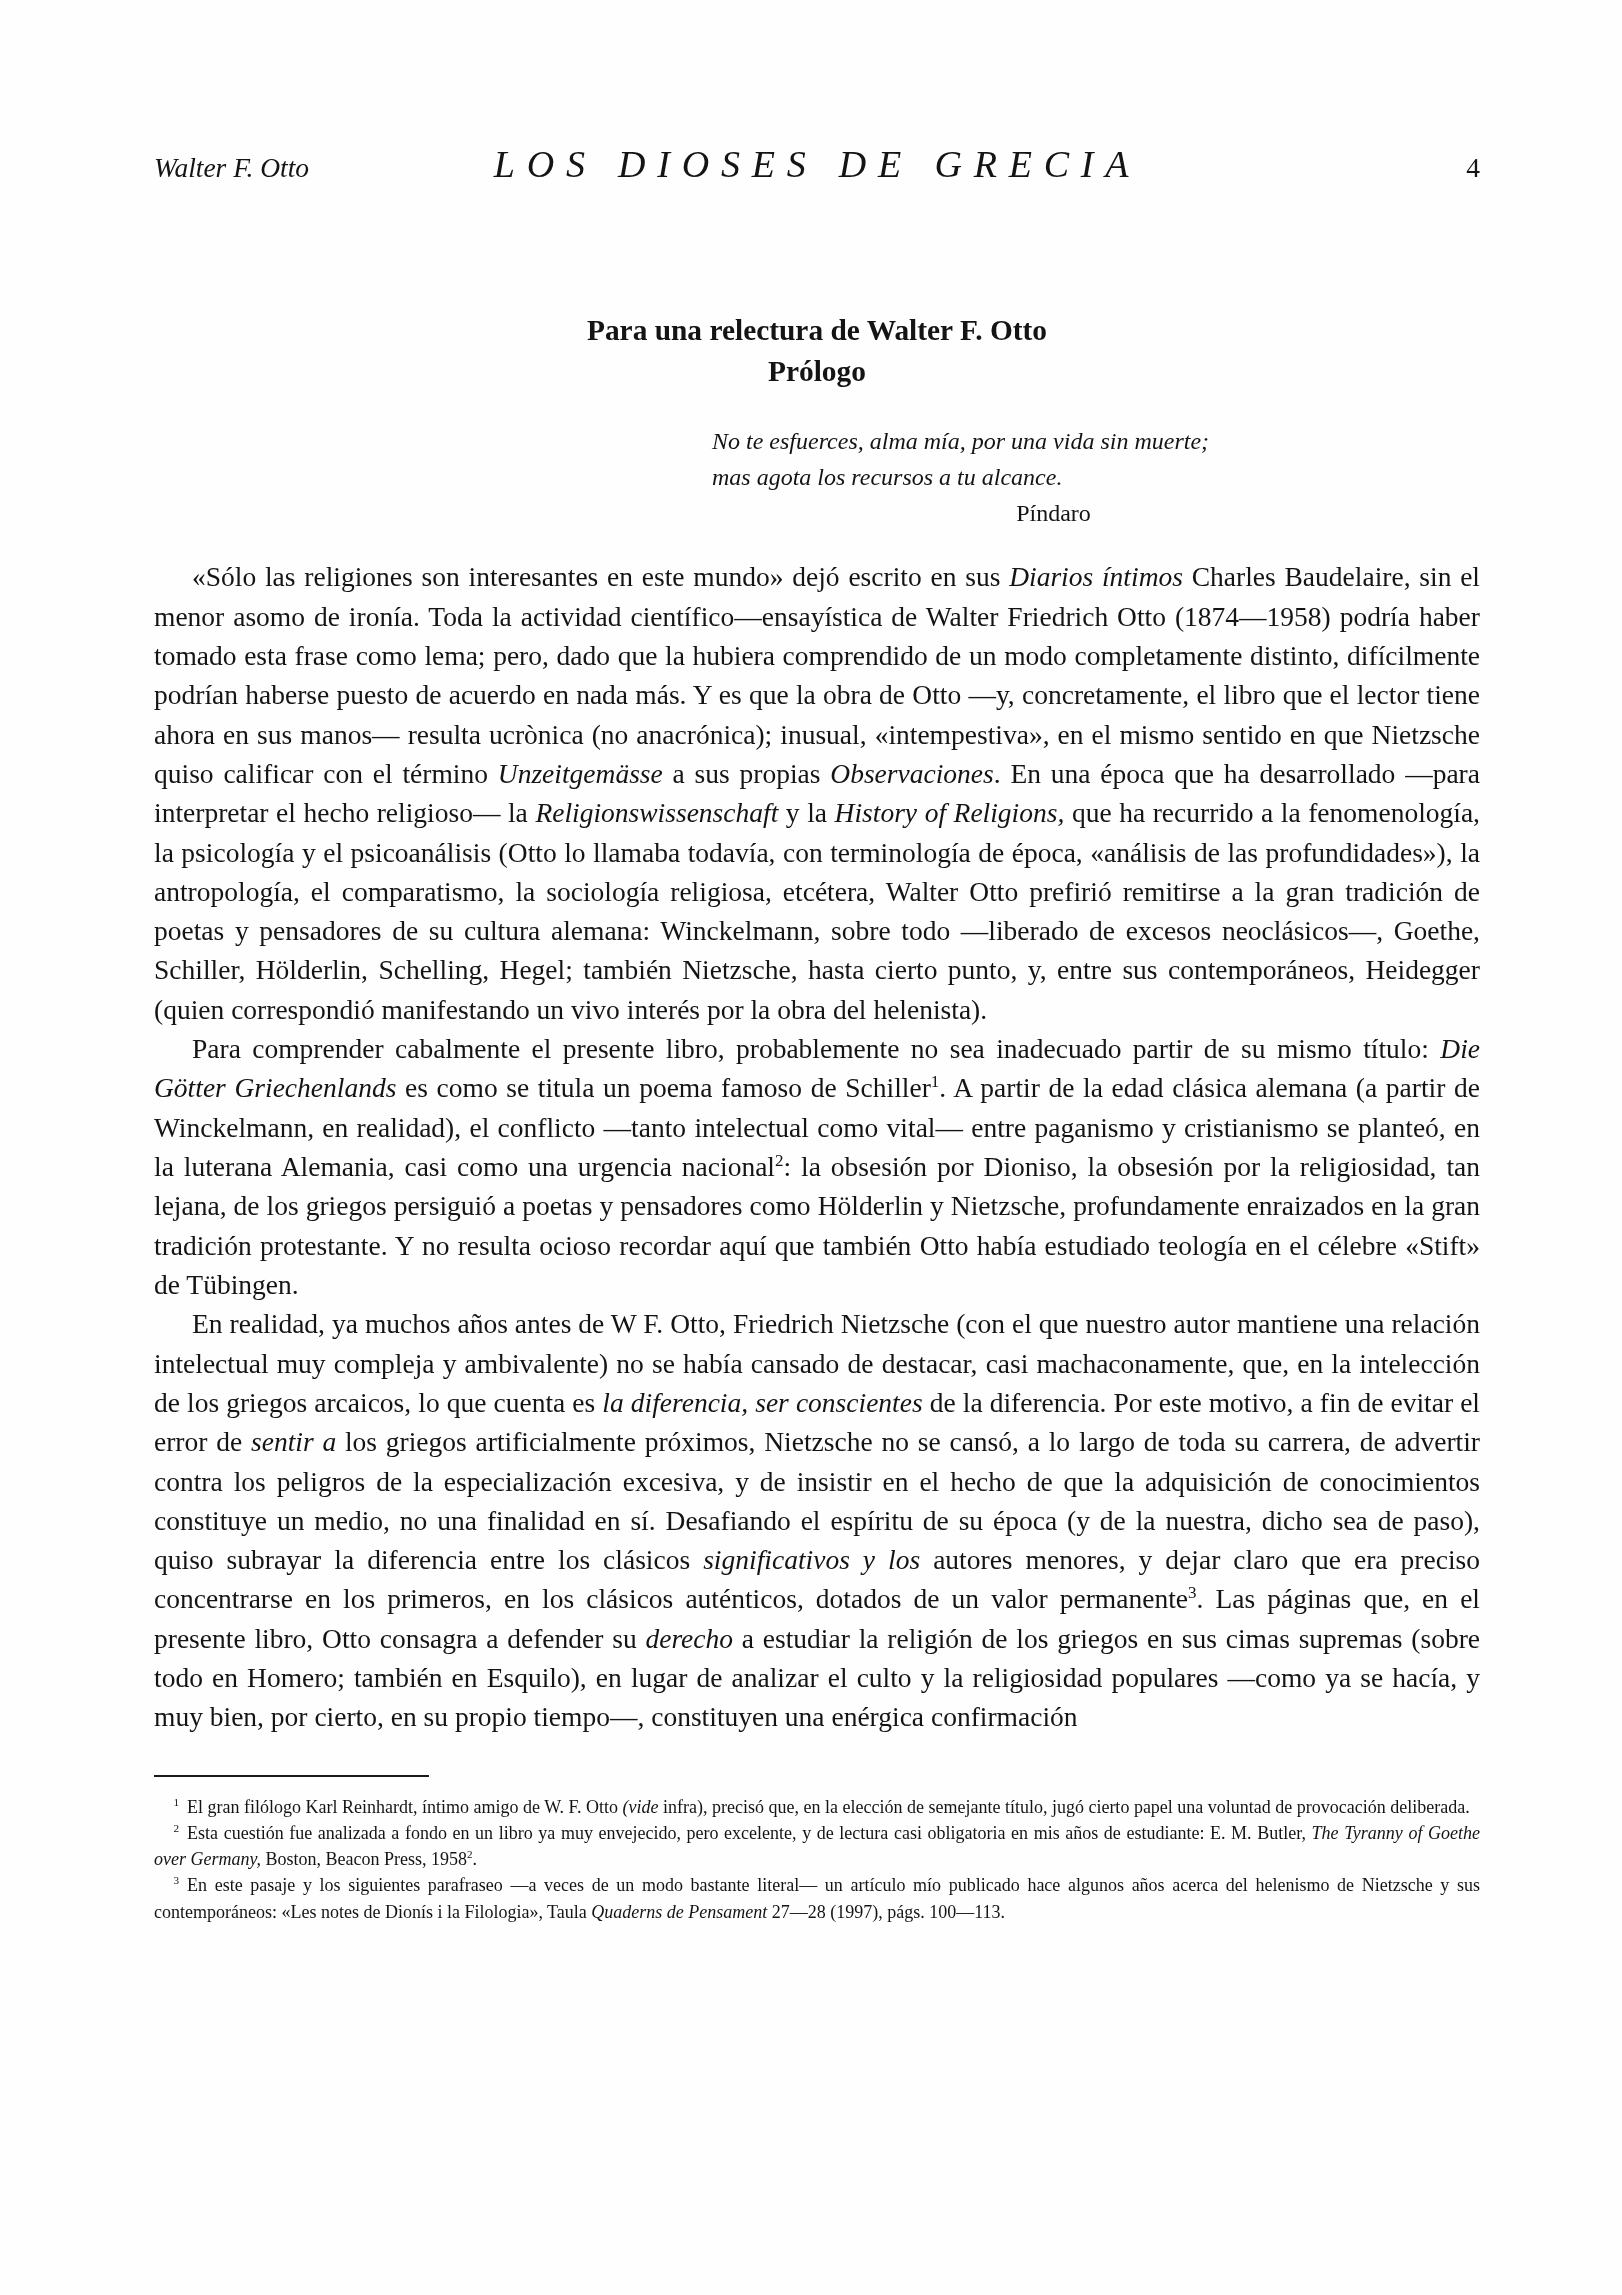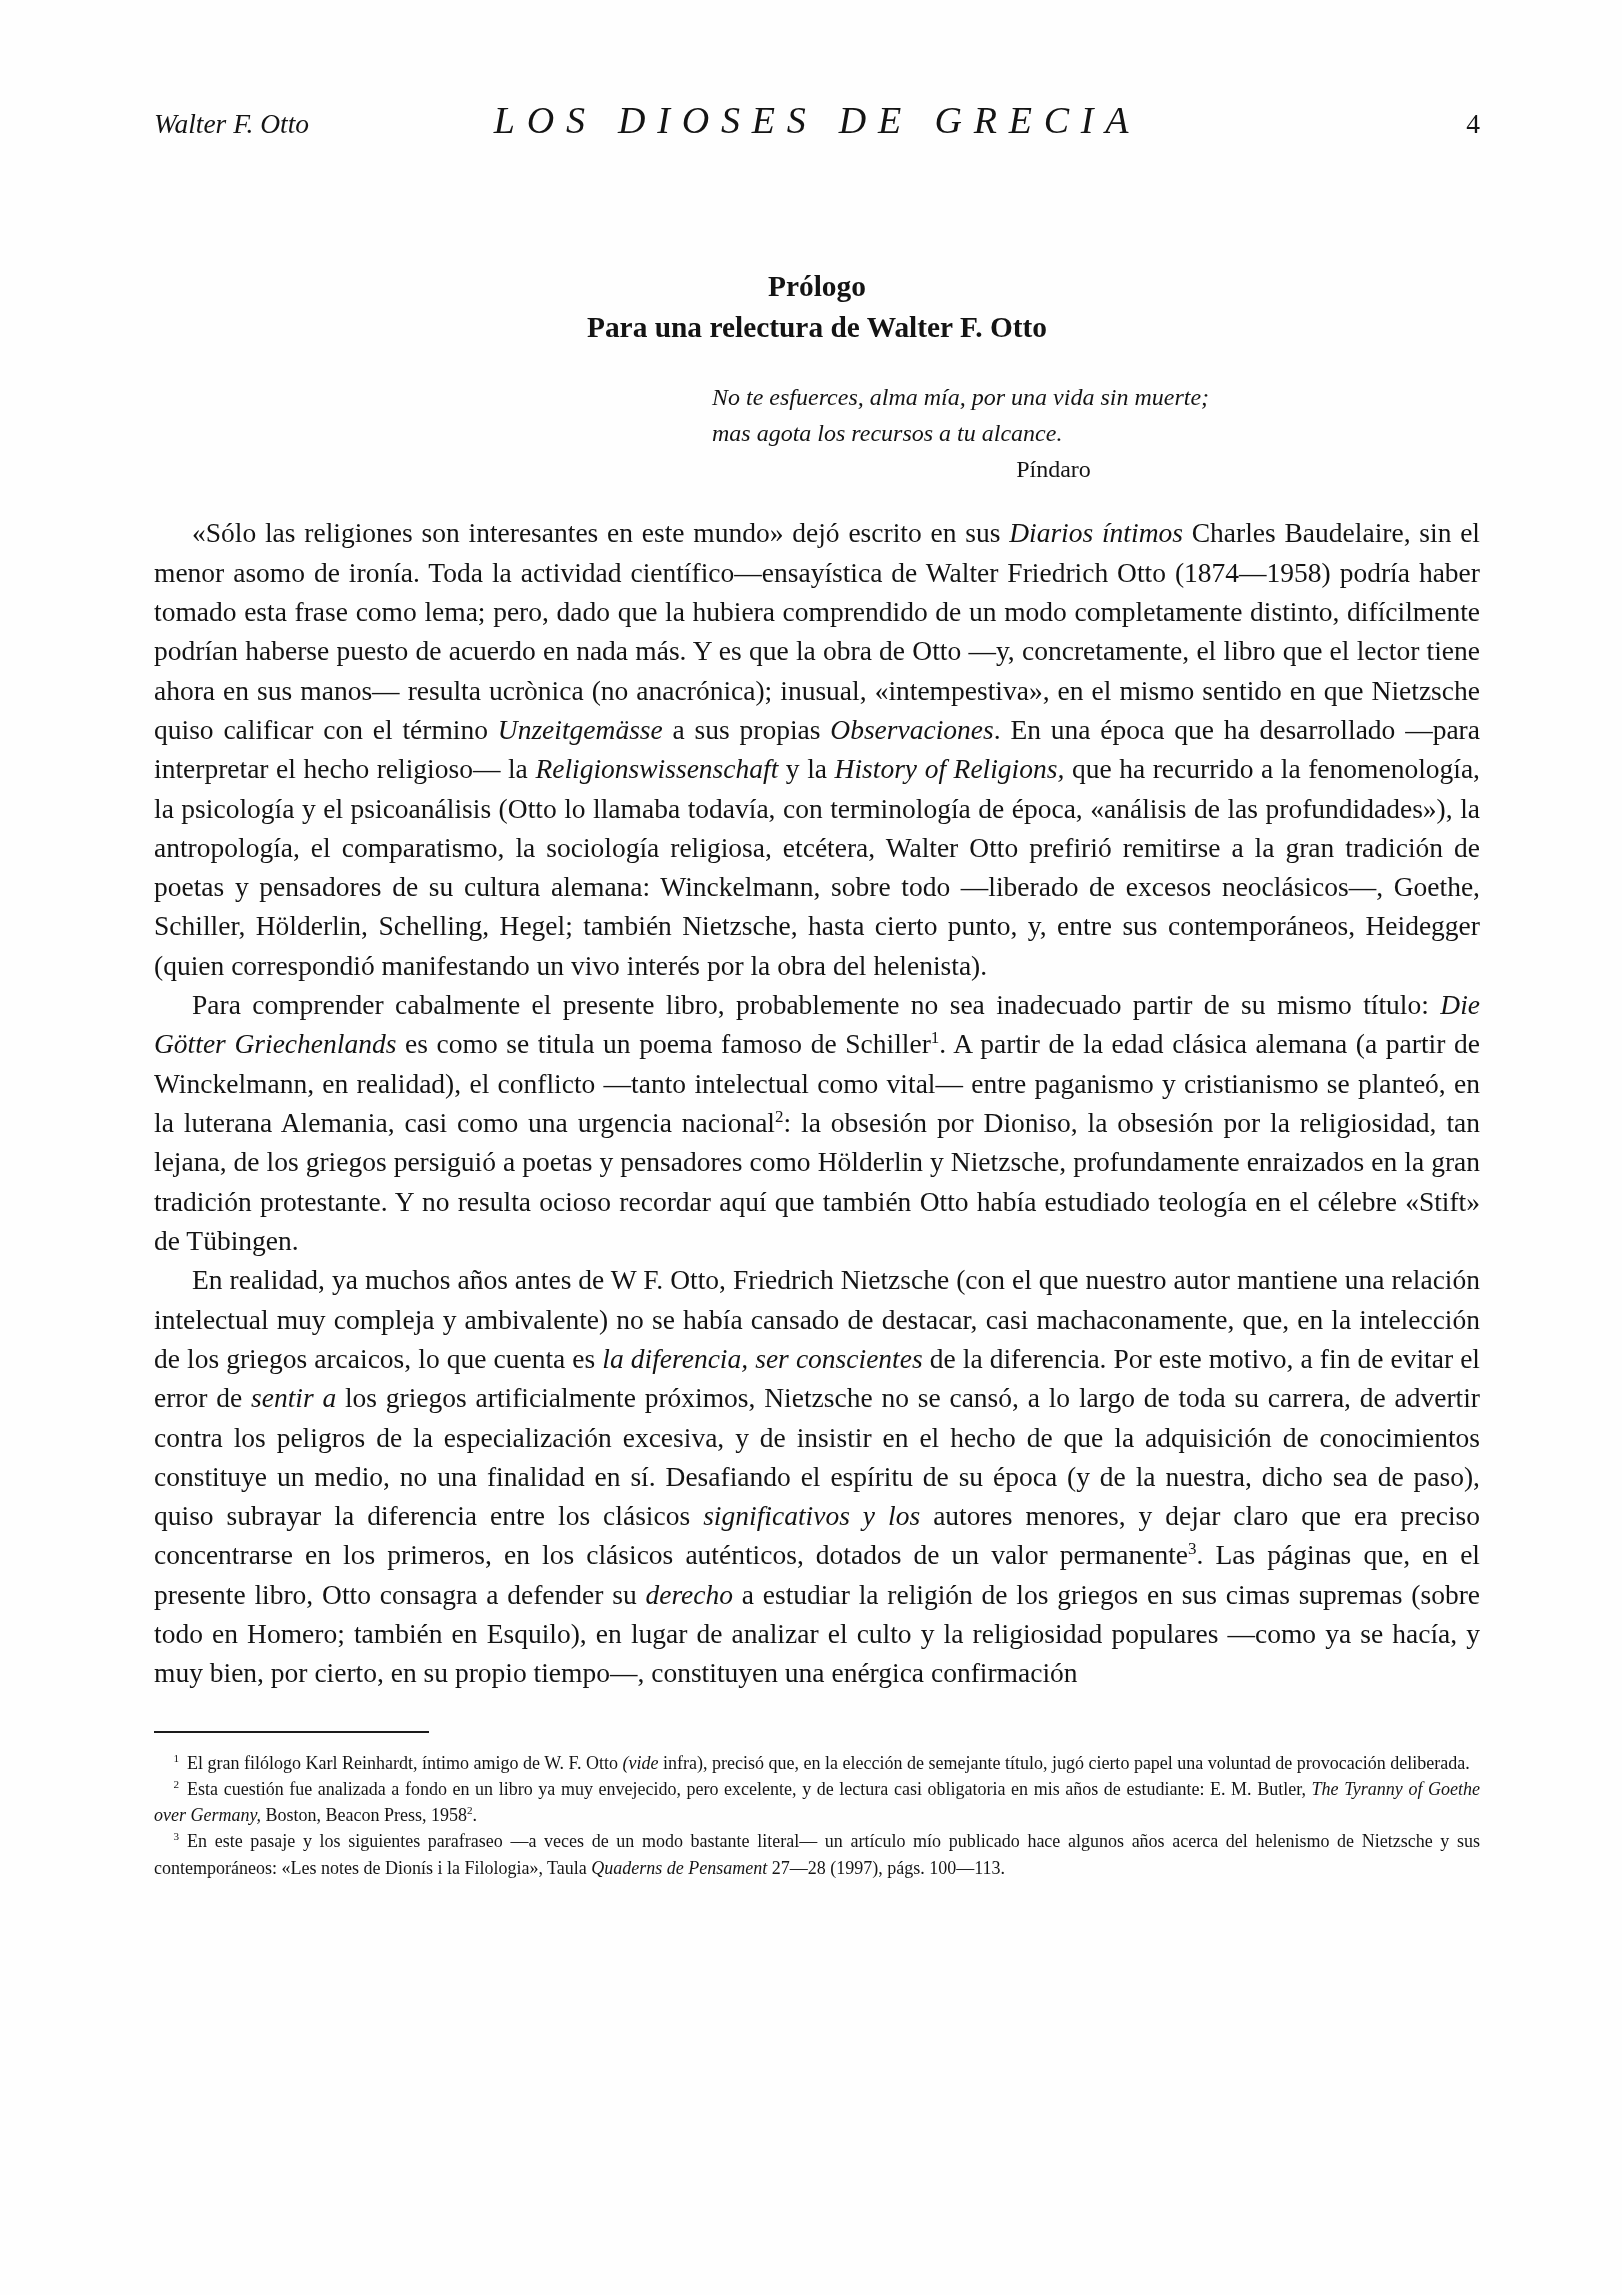--- a/index.html
+++ b/index.html
@@ -18,20 +18,21 @@
     box-sizing: border-box;
     padding: 98px 143px 0 154px;
     font-family: "Liberation Serif", serif;
     overflow: hidden;
   }
   
   .header {
     display: grid;
     grid-template-columns: 1fr auto 1fr;
     align-items: baseline;
+    margin-top: 44px;
   }
   .author {
     font-style: italic;
     font-size: 27.5px;
     white-space: nowrap;
   }
   .book-title {
     font-style: italic;
     font-size: 38px;
     letter-spacing: 11.8px;
@@ -106,22 +107,22 @@
 
 <div class="page">
 
   <header class="header">
     <span class="author">Walter F. Otto</span>
     <span class="book-title">LOS DIOSES DE GRECIA</span>
     <span class="page-number">4</span>
   </header>
 
   <div class="heading">
+    <div>Para una relectura de Walter F. Otto</div>
     <div>Prólogo</div>
-    <div>Para una relectura de Walter F. Otto</div>
   </div>
 
   <div class="epigraph">
     <div class="epi-line">No te esfuerces, alma mía, por una vida sin muerte;</div>
     <div class="epi-line">mas agota los recursos a tu alcance.</div>
     <div class="epi-attr">Píndaro</div>
   </div>
 
   <div class="body">
     <p><span>«Sólo las religiones son interesantes en este mundo» dejó escrito en sus </span><span style="font-style: italic;">Diarios íntimos</span><span> Charles Baudelaire, sin el menor asomo de ironía. Toda la actividad científico—ensayística de Walter Friedrich Otto (1874—1958) podría haber tomado esta frase como lema; pero, dado que la hubiera comprendido de un modo completamente distinto, difícilmente podrían haberse puesto de acuerdo en nada más. Y es que la obra de Otto —y, concretamente, el libro que el lector tiene ahora en sus manos— resulta ucrònica (no anacrónica); inusual, «intempestiva», en el mismo sentido en que Nietzsche quiso calificar con el término </span><span style="font-style: italic;">Unzeitgemässe</span><span> a sus propias </span><span style="font-style: italic;">Observaciones</span><span>. En una época que ha desarrollado —para interpretar el hecho religioso— la </span><span style="font-style: italic;">Religionswissenschaft</span><span> y la </span><span style="font-style: italic;">History of Religions,</span><span> que ha recurrido a la fenomenología, la psicología y el psicoanálisis (Otto lo llamaba todavía, con terminología de época, «análisis de las profundidades»), la antropología, el comparatismo, la sociología religiosa, etcétera, Walter Otto prefirió remitirse a la gran tradición de poetas y pensadores de su cultura alemana: Winckelmann, sobre todo —liberado de excesos neoclásicos—, Goethe, Schiller, Hölderlin, Schelling, Hegel; también Nietzsche, hasta cierto punto, y, entre sus contemporáneos, Heidegger (quien correspondió manifestando un vivo interés por la obra del helenista).</span></p>

